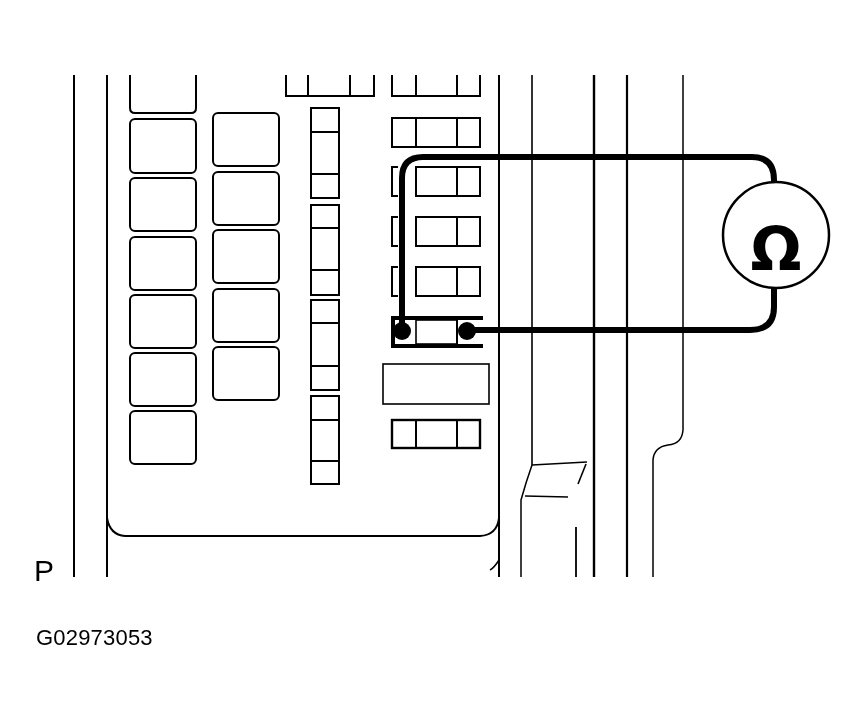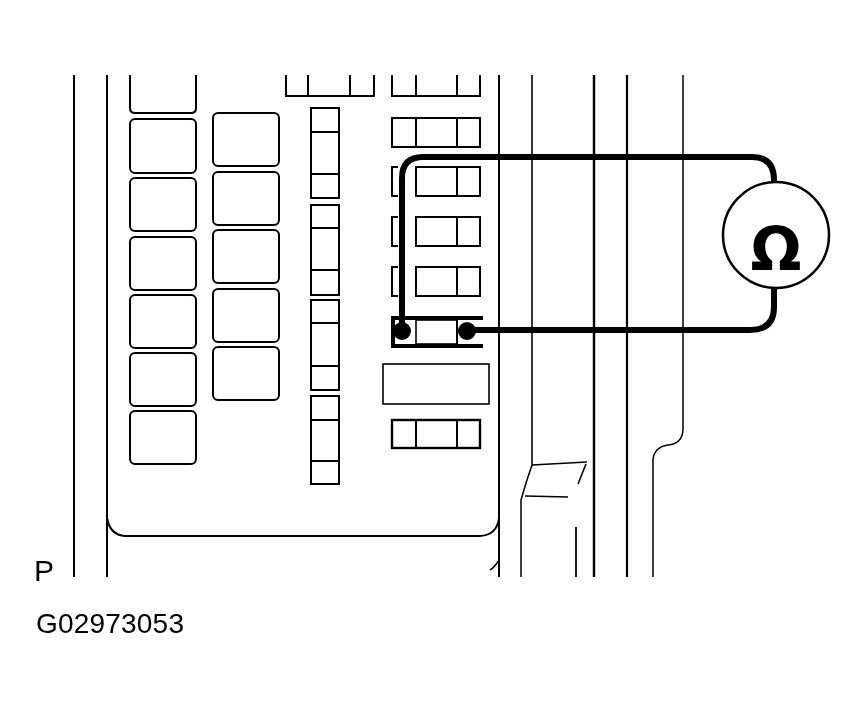--- a/index.html
+++ b/index.html
@@ -1,19 +1,19 @@
 <!DOCTYPE html>
 <html><head>
   <meta charset="utf-8">
   <style>
     html, body { margin: 0; padding: 0; background: #ffffff; }
     body { width: 868px; height: 706px; position: relative; overflow: hidden; font-family: "Liberation Sans", sans-serif; }
     #diagram { position: absolute; left: 0; top: 0; }
     .label-p { position: absolute; left: 34px; top: 556px; font-family: "Liberation Sans", sans-serif; font-size: 30px; color: #000; line-height: 1; }
-    .label-code { position: absolute; left: 36px; top: 610px; font-family: "Liberation Sans", sans-serif; font-size: 28px; color: #000; line-height: 1; letter-spacing: 0.2px; }
+    .label-code { position: absolute; left: 36px; top: 627px; font-family: "Liberation Sans", sans-serif; font-size: 22px; color: #000; line-height: 1; letter-spacing: 0.2px; }
   </style>
 </head>
 <body>
 
 <svg id="diagram" width="868" height="706" viewBox="0 0 868 706" xmlns="http://www.w3.org/2000/svg">
   <g fill="none" stroke="#000" stroke-width="2">
 
     <line x1="74" y1="75" x2="74" y2="577"></line>
     <line x1="107" y1="75" x2="107" y2="577"></line>
 

